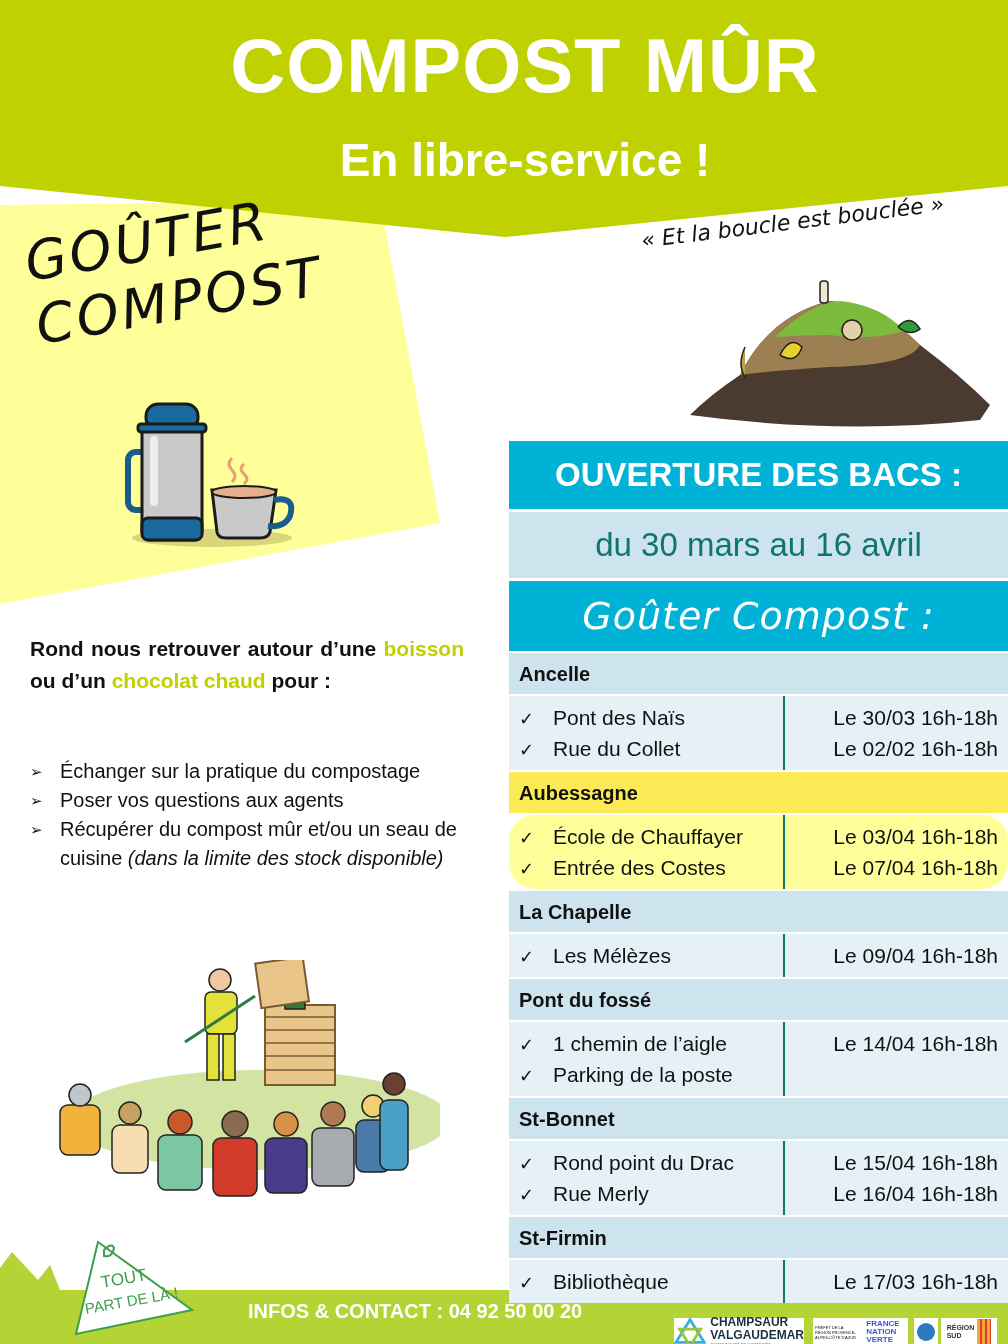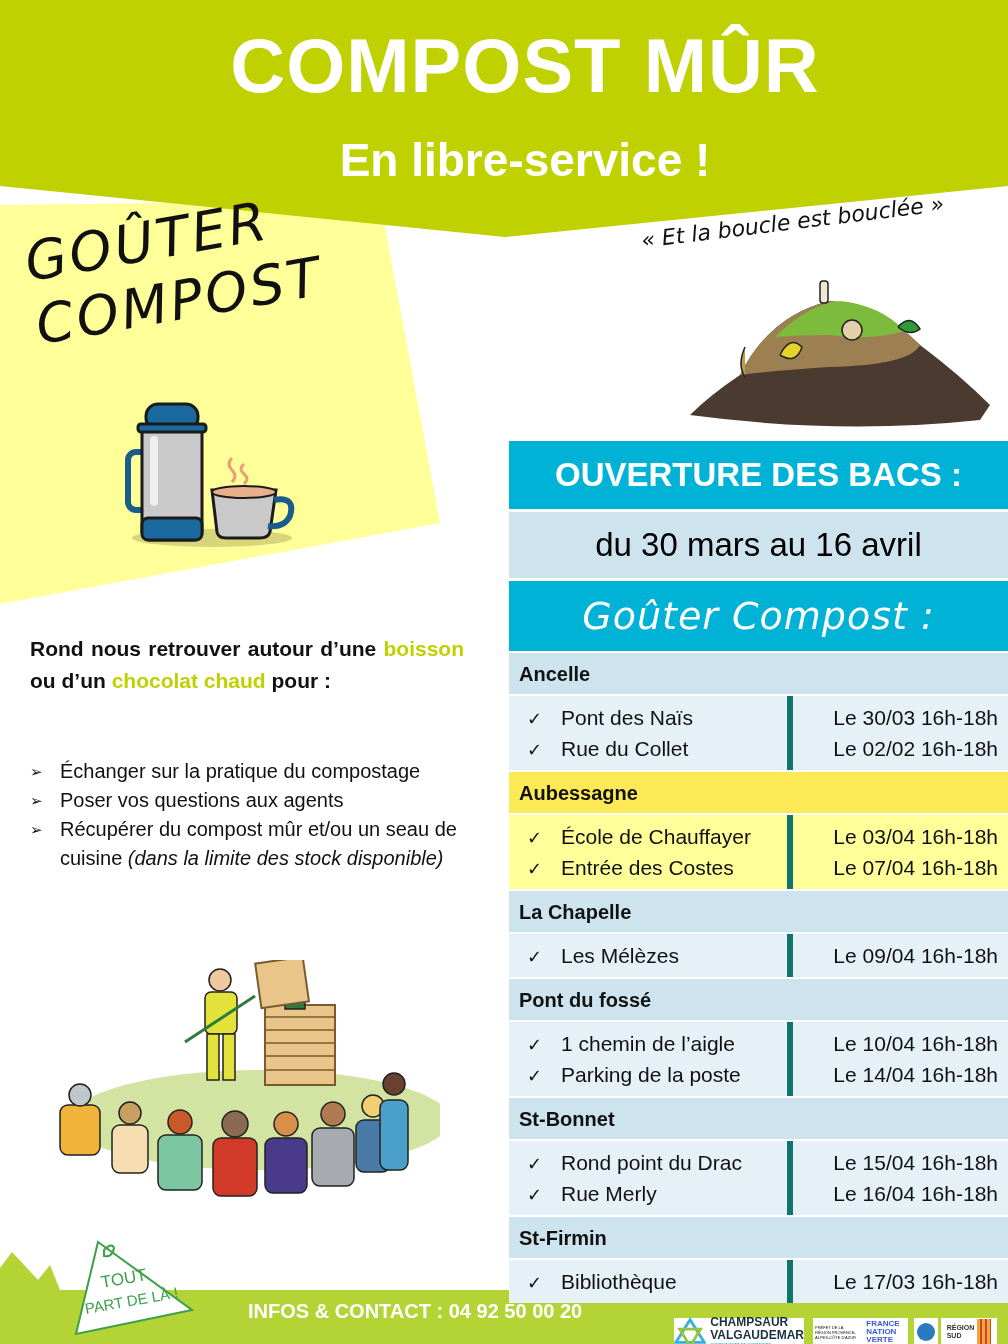--- a/index.html
+++ b/index.html
@@ -17,32 +17,32 @@
   .gouter-title span { display: block; }
   .gouter-title span:nth-child(2) { margin-left: 0px; }
   .quote { left: 640px; top: 228px; font-size: 22px; transform: rotate(-7deg); transform-origin: left top; color: #111; }
 
   .illus { position: absolute; z-index: 2; }
 
   
   .sched { position: absolute; left: 509px; top: 441px; width: 499px; z-index: 2; }
   .banner { background: #00b3d6; color: #fff; text-align: center; }
   .banner.b1 { height: 68px; line-height: 68px; font-size: 33px; font-weight: bold; }
-  .period { background: #cde4ee; height: 66px; line-height: 66px; text-align: center; font-size: 33px; color: #000000; margin-top: 3px; }
+  .period { background: #cde4ee; height: 66px; line-height: 66px; text-align: center; font-size: 33px; color: #0f766e; margin-top: 3px; }
   .banner.b2 { margin-top: 3px; height: 70px; line-height: 70px; font-size: 38px; font-style: italic; font-family: "DejaVu Sans", sans-serif; font-weight: normal; letter-spacing: 1px; }
 
   .town-head { height: 43px; line-height: 43px; padding-left: 10px; font-weight: bold; font-size: 20px; background: #cde4ee; border-top: 2px solid #ffffff; }
   .town-rows { display: flex; border-top: 2px solid #ffffff; background: #e5f1f6; }
-  .town-rows .col-l { width: 276px; border-right: 6px solid #0f766e; padding: 6px 0 6px 10px; margin-left: 8px; }
+  .town-rows .col-l { width: 276px; border-right: 2px solid #0f766e; padding: 6px 0 6px 10px; }
   .town-rows .col-r { flex: 1; padding: 6px 10px 6px 0; text-align: right; margin-left: 38px; }
   .row-line { height: 31px; line-height: 31px; font-size: 21px; white-space: nowrap; color: #111; }
   .check { display: inline-block; width: 34px; font-size: 18px; }
 
   .town.yellow .town-head { background: #fbea55; }
-  .town.yellow .town-rows { background: #ffff9a; }
+  .town.yellow .town-rows { background: #ffff9a; border-radius: 26px; }
 
   
   .intro { position: absolute; left: 30px; top: 633px; width: 434px; z-index: 2; font-weight: bold; font-size: 21px; line-height: 32px; text-align: justify; text-align-last: left; }
   .intro .accent { color: #bfd100; }
   .bullets { position: absolute; left: 30px; top: 757px; width: 440px; z-index: 2; list-style: none; font-size: 20px; line-height: 29px; }
   .bullets li { position: relative; padding-left: 30px; }
   .bullets li .arrow { position: absolute; left: 0; top: 0; font-size: 15px; }
   .bullets em { font-style: italic; }
 
   
@@ -156,21 +156,20 @@
   </div>
 
   <div class="town">
     <div class="town-head">Pont du fossé</div>
     <div class="town-rows">
       <div class="col-l">
         <div class="row-line"><span class="check">✓</span><span>1 chemin de l’aigle</span></div>
         <div class="row-line"><span class="check">✓</span><span>Parking de la poste</span></div>
       </div>
       <div class="col-r">
-        <div class="row-line">Le 10/04 16h-18h</div>
         <div class="row-line">Le 14/04 16h-18h</div>
       </div>
     </div>
   </div>
 
   <div class="town">
     <div class="town-head">St-Bonnet</div>
     <div class="town-rows">
       <div class="col-l">
         <div class="row-line"><span class="check">✓</span><span>Rond point du Drac</span></div>

